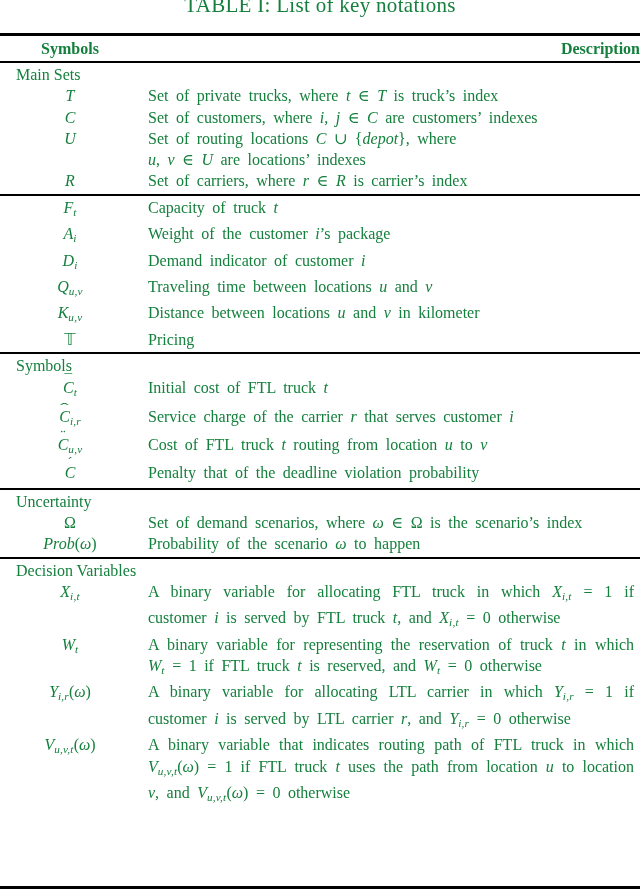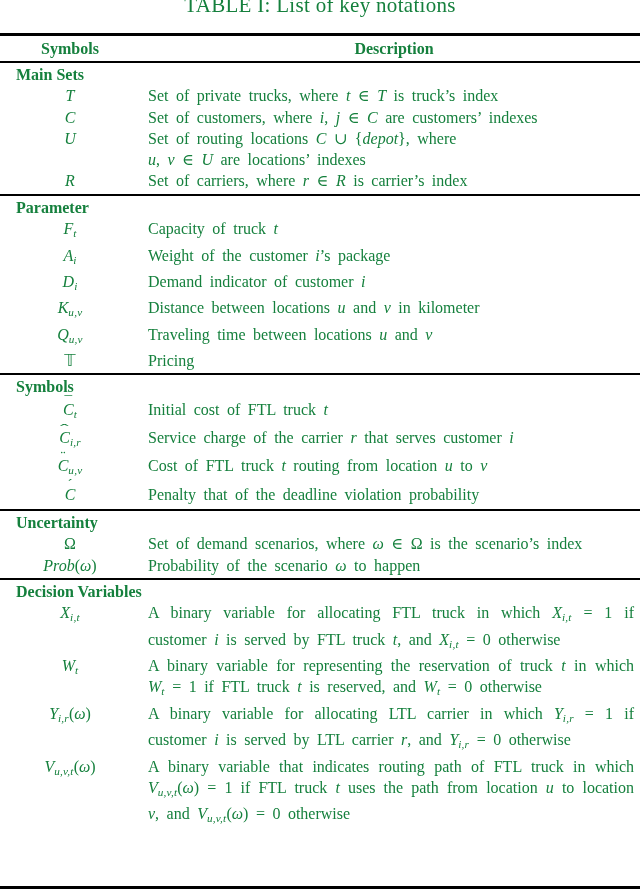--- a/index.html
+++ b/index.html
@@ -18,23 +18,23 @@
     text-align:center;
     margin:-7px 0 0 0;
     line-height:24px;
     letter-spacing:0.3px;
   }
   .ntable{margin-top:16px;}
   .rule-top{height:3px;background:#000;}
   .rule-bottom{position:absolute;left:0;top:886px;width:640px;height:3px;background:#000;}
   .head{display:flex;font-weight:bold;padding:2px 0 2px;line-height:21px;}
   .col-sym{flex:0 0 140px;text-align:center;}
-  .col-desc{flex:1;text-align:center;padding-left:8px;}
+  .col-desc{flex:1;text-align:right;padding-left:8px;}
   .section{border-top:2px solid #000;padding:1px 0 2px;}
-  .section-title{font-weight:bold;padding-left:16px;line-height:21.3px;}
+  .section-title{font-weight:normal;padding-left:16px;line-height:21.3px;}
   .row{display:flex;align-items:flex-start;}
   .sym{flex:0 0 140px;text-align:center;line-height:21.3px;}
   .desc{flex:1;text-align:justify;line-height:21.3px;padding:0 6px 0 8px;word-spacing:3.5px;}
   .section-pricing .sym,.section-pricing .desc{line-height:24.2px;}
   i{font-style:italic;}
   sub{font-size:0.70em;font-style:italic;vertical-align:-0.28em;letter-spacing:0.2px;}
   .cal{font-style:italic;}
   .bb{font-style:normal;font-family:"DejaVu Sans","DejaVu Serif",serif;}
   .ac{position:relative;display:inline-block;font-style:italic;}
   .mk{position:absolute;left:0;width:100%;text-align:center;line-height:1;font-style:normal;font-size:0.95em;pointer-events:none;}
@@ -69,40 +69,39 @@
           <div class="row">
             <div class="sym"><span class="cal">U</span></div>
             <div class="desc">Set of routing locations <span class="cal">C</span> ∪ {<i>depot</i>}, where<br><i>u</i>, <i>v</i> ∈ <span class="cal">U</span> are locations’ indexes</div>
           </div>
           <div class="row">
             <div class="sym"><span class="cal">R</span></div>
             <div class="desc">Set of carriers, where <i>r</i> ∈ <span class="cal">R</span> is carrier’s index</div>
           </div>
         </div>
         <div class="section section-parameter">
-          <div class="section-title">Parameter</div>
           <div class="row">
             <div class="sym"><i>F</i><sub>t</sub></div>
             <div class="desc">Capacity of truck <i>t</i></div>
           </div>
           <div class="row">
             <div class="sym"><i>A</i><sub>i</sub></div>
             <div class="desc">Weight of the customer <i>i</i>’s package</div>
           </div>
           <div class="row">
             <div class="sym"><i>D</i><sub>i</sub></div>
             <div class="desc">Demand indicator of customer <i>i</i></div>
           </div>
           <div class="row">
+            <div class="sym"><i>Q</i><sub>u,v</sub></div>
+            <div class="desc">Traveling time between locations <i>u</i> and <i>v</i></div>
+          </div>
+          <div class="row">
             <div class="sym"><i>K</i><sub>u,v</sub></div>
             <div class="desc">Distance between locations <i>u</i> and <i>v</i> in kilometer</div>
-          </div>
-          <div class="row">
-            <div class="sym"><i>Q</i><sub>u,v</sub></div>
-            <div class="desc">Traveling time between locations <i>u</i> and <i>v</i></div>
           </div>
           <div class="row">
             <div class="sym"><span class="bb">𝕋</span></div>
             <div class="desc">Pricing</div>
           </div>
         </div>
         <div class="section section-pricing">
           <div class="section-title">Symbols</div>
           <div class="row">
             <div class="sym"><span class="ac"><span class="mk mk-bar">¯</span>C</span><sub>t</sub></div>

